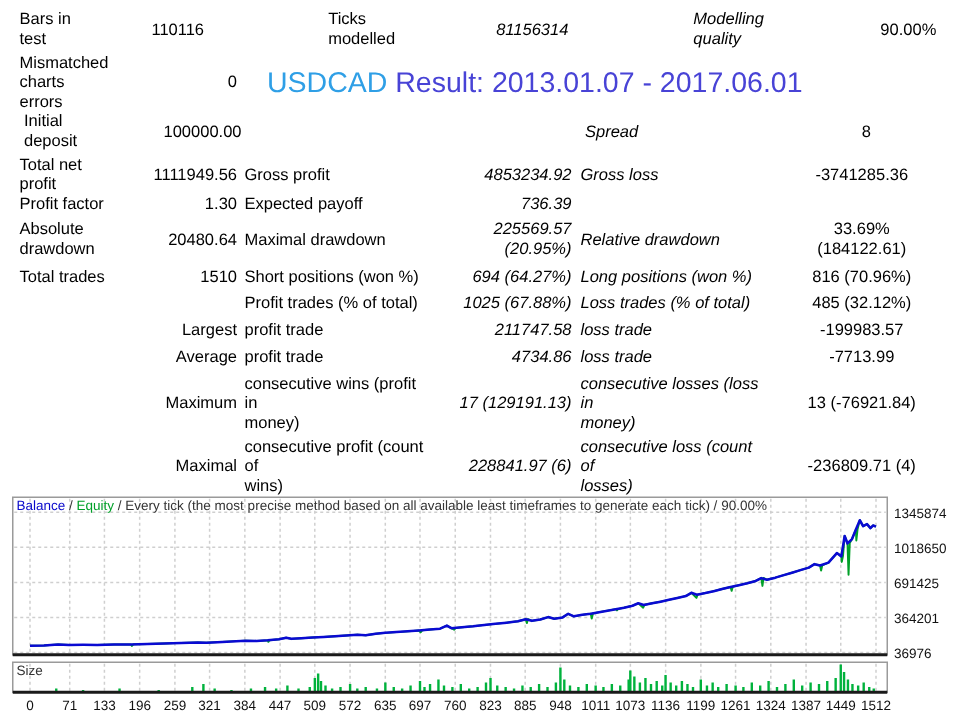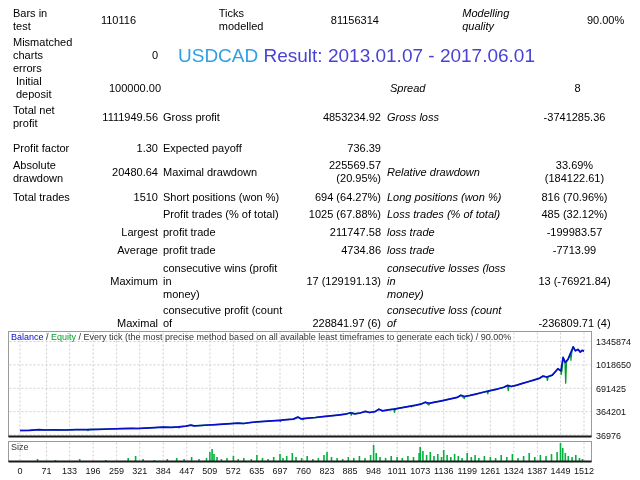--- a/index.html
+++ b/index.html
@@ -5,21 +5,21 @@
   html,body{margin:0;padding:0;background:#fff;}
   #screen{position:relative;width:640px;height:480px;background:#fff;overflow:hidden;
           font-family:"Liberation Sans",sans-serif;color:#000;}
   #report{position:absolute;left:0;top:0;width:640px;padding-top:7px;}
   .row{display:flex;align-items:center;padding-left:13px;font-size:11px;line-height:13px;}
   .c{white-space:pre-line;}
   .c1{width:87px;}
   .c2{width:58px;text-align:right;white-space:pre;}
   .sp1{width:5px;}
   .c3{width:125px;}
-  .c4{width:93px;text-align:right;}
+  .c4{width:93px;text-align:right;font-style:italic;}
   .sp2{width:6px;}
   .c5{width:125px;font-style:italic;}
   .c6{width:125px;text-align:center;}
   .title-wrap{display:flex;align-items:center;margin-left:9px;font-size:19px;white-space:pre;}
   svg text{font-family:"Liberation Sans",sans-serif;}
 </style>
 </head>
 <body>
 
 <div id="screen">
@@ -47,21 +47,21 @@
         <div class="c c1">Initial
 deposit</div>
         <div class="c c2">100000.00</div>
         <div class="sp1"></div>
         <div class="c c3"></div>
         <div class="c c4"></div>
         <div class="sp2"></div>
         <div class="c c5">Spread</div>
         <div class="c c6">8</div>
       </div>
-      <div class="row" style="margin-bottom: 12px;">
+      <div class="row" style="margin-bottom: 0;">
         <div class="c c1">Total net
 profit</div>
         <div class="c c2">1111949.56</div>
         <div class="sp1"></div>
         <div class="c c3">Gross profit</div>
         <div class="c c4">4853234.92</div>
         <div class="sp2"></div>
         <div class="c c5">Gross loss</div>
         <div class="c c6">-3741285.36</div>
       </div>

